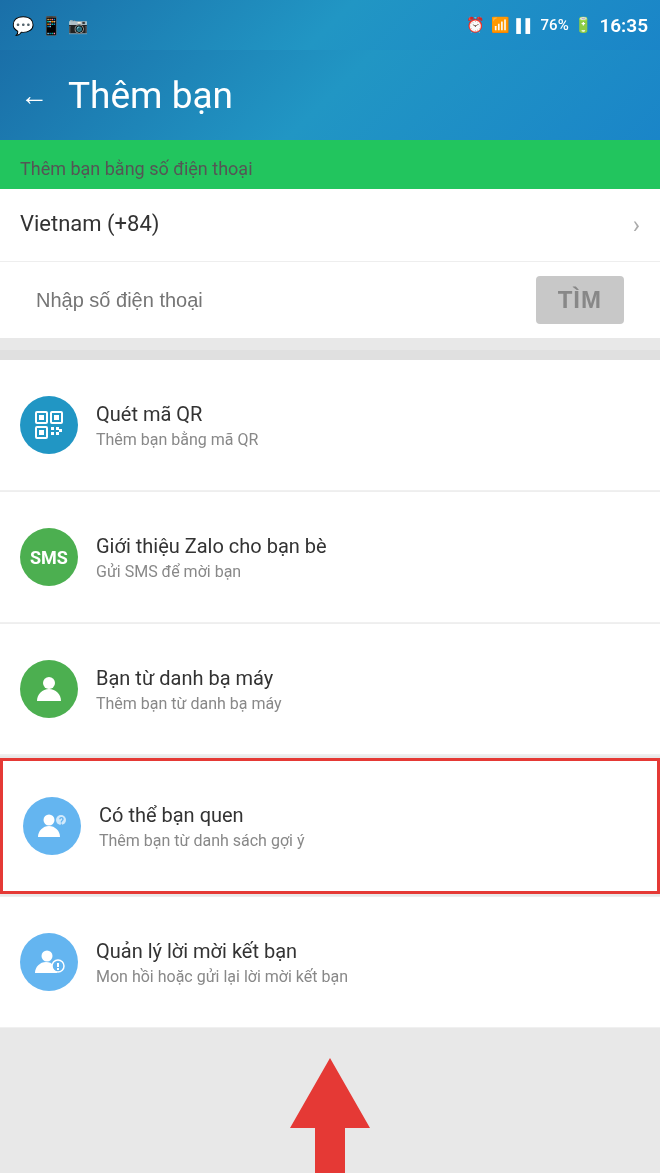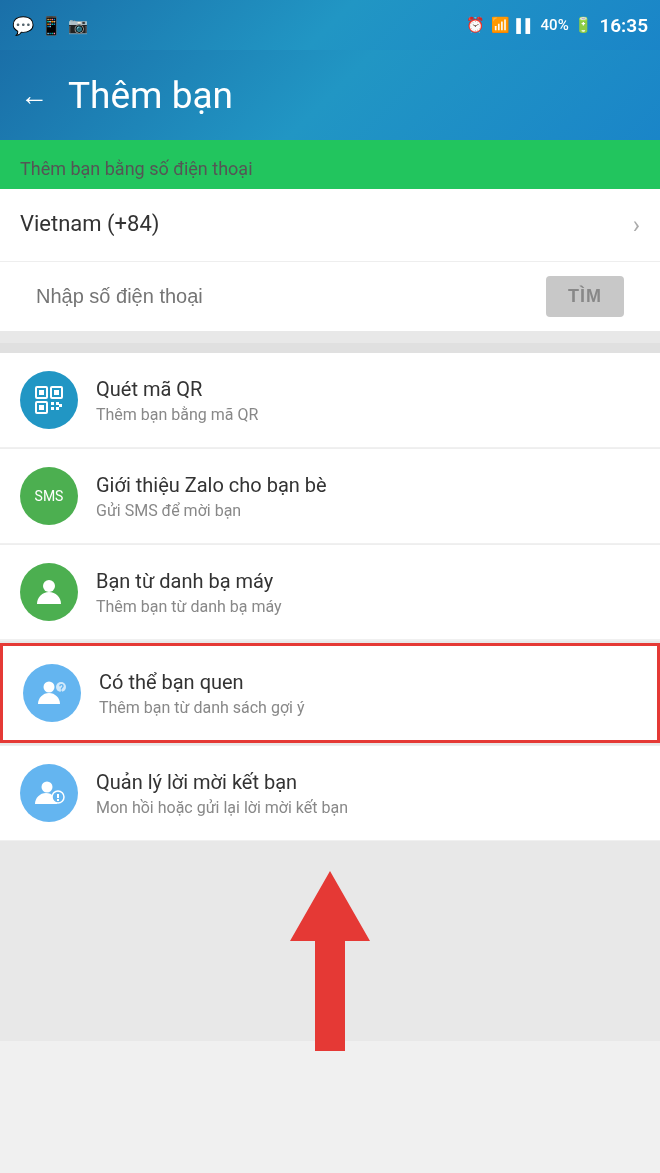--- a/index.html
+++ b/index.html
@@ -104,33 +104,33 @@
       outline: none;
       font-size: 20px;
       color: #aaa;
       background: transparent;
     }
     .search-btn {
       background: #c8c8c8;
       color: #888;
       border: none;
       padding: 10px 22px;
-      font-size: 18px;
+      font-size: 24px;
       font-weight: 600;
       border-radius: 4px;
       cursor: pointer;
       letter-spacing: 1px;
     }
 
     
     .list-item {
       background: white;
       display: flex;
       align-items: center;
-      padding: 18px 20px;
+      padding: 36px 20px;
       border-bottom: 1px solid #f0f0f0;
       gap: 18px;
       cursor: pointer;
     }
     .list-icon {
       width: 58px;
       height: 58px;
       border-radius: 50%;
       display: flex;
       align-items: center;
@@ -186,21 +186,21 @@
 <div class="status-bar">
   <div class="status-bar-left">
     <span style="color:white;font-size:18px;">💬</span>
     <span style="color:white;font-size:18px;">📱</span>
     <span style="color:white;font-size:16px;">📷</span>
   </div>
   <div class="status-bar-right">
     <span style="font-size:15px;">⏰</span>
     <span style="font-size:15px;">📶</span>
     <span style="font-size:13px;">▌▌</span>
-    <span style="font-size:15px;">40%</span>
+    <span style="font-size:15px;">76%</span>
     <span style="font-size:15px;">🔋</span>
     <span style="font-size:19px;font-weight:600;">16:35</span>
   </div>
 </div>
 
 <div class="header">
   <span class="back-btn">←</span>
   <span class="header-title">Thêm bạn</span>
 </div>
 
@@ -239,21 +239,21 @@
     <div class="list-text">
       <div class="list-title">Quét mã QR</div>
       <div class="list-subtitle">Thêm bạn bằng mã QR</div>
     </div>
   </div>
 
   <div class="divider" style="height:1px;background:#eee;"></div>
 
   <div class="list-item">
     <div class="list-icon icon-sms">
-      <span style="font-size:14px;font-weight:normal;color:white;">SMS</span>
+      <span style="font-size:18px;font-weight:bold;color:white;">SMS</span>
     </div>
     <div class="list-text">
       <div class="list-title">Giới thiệu Zalo cho bạn bè</div>
       <div class="list-subtitle">Gửi SMS để mời bạn</div>
     </div>
   </div>
 
   <div class="divider" style="height:1px;background:#eee;"></div>
 
   <div class="list-item">

